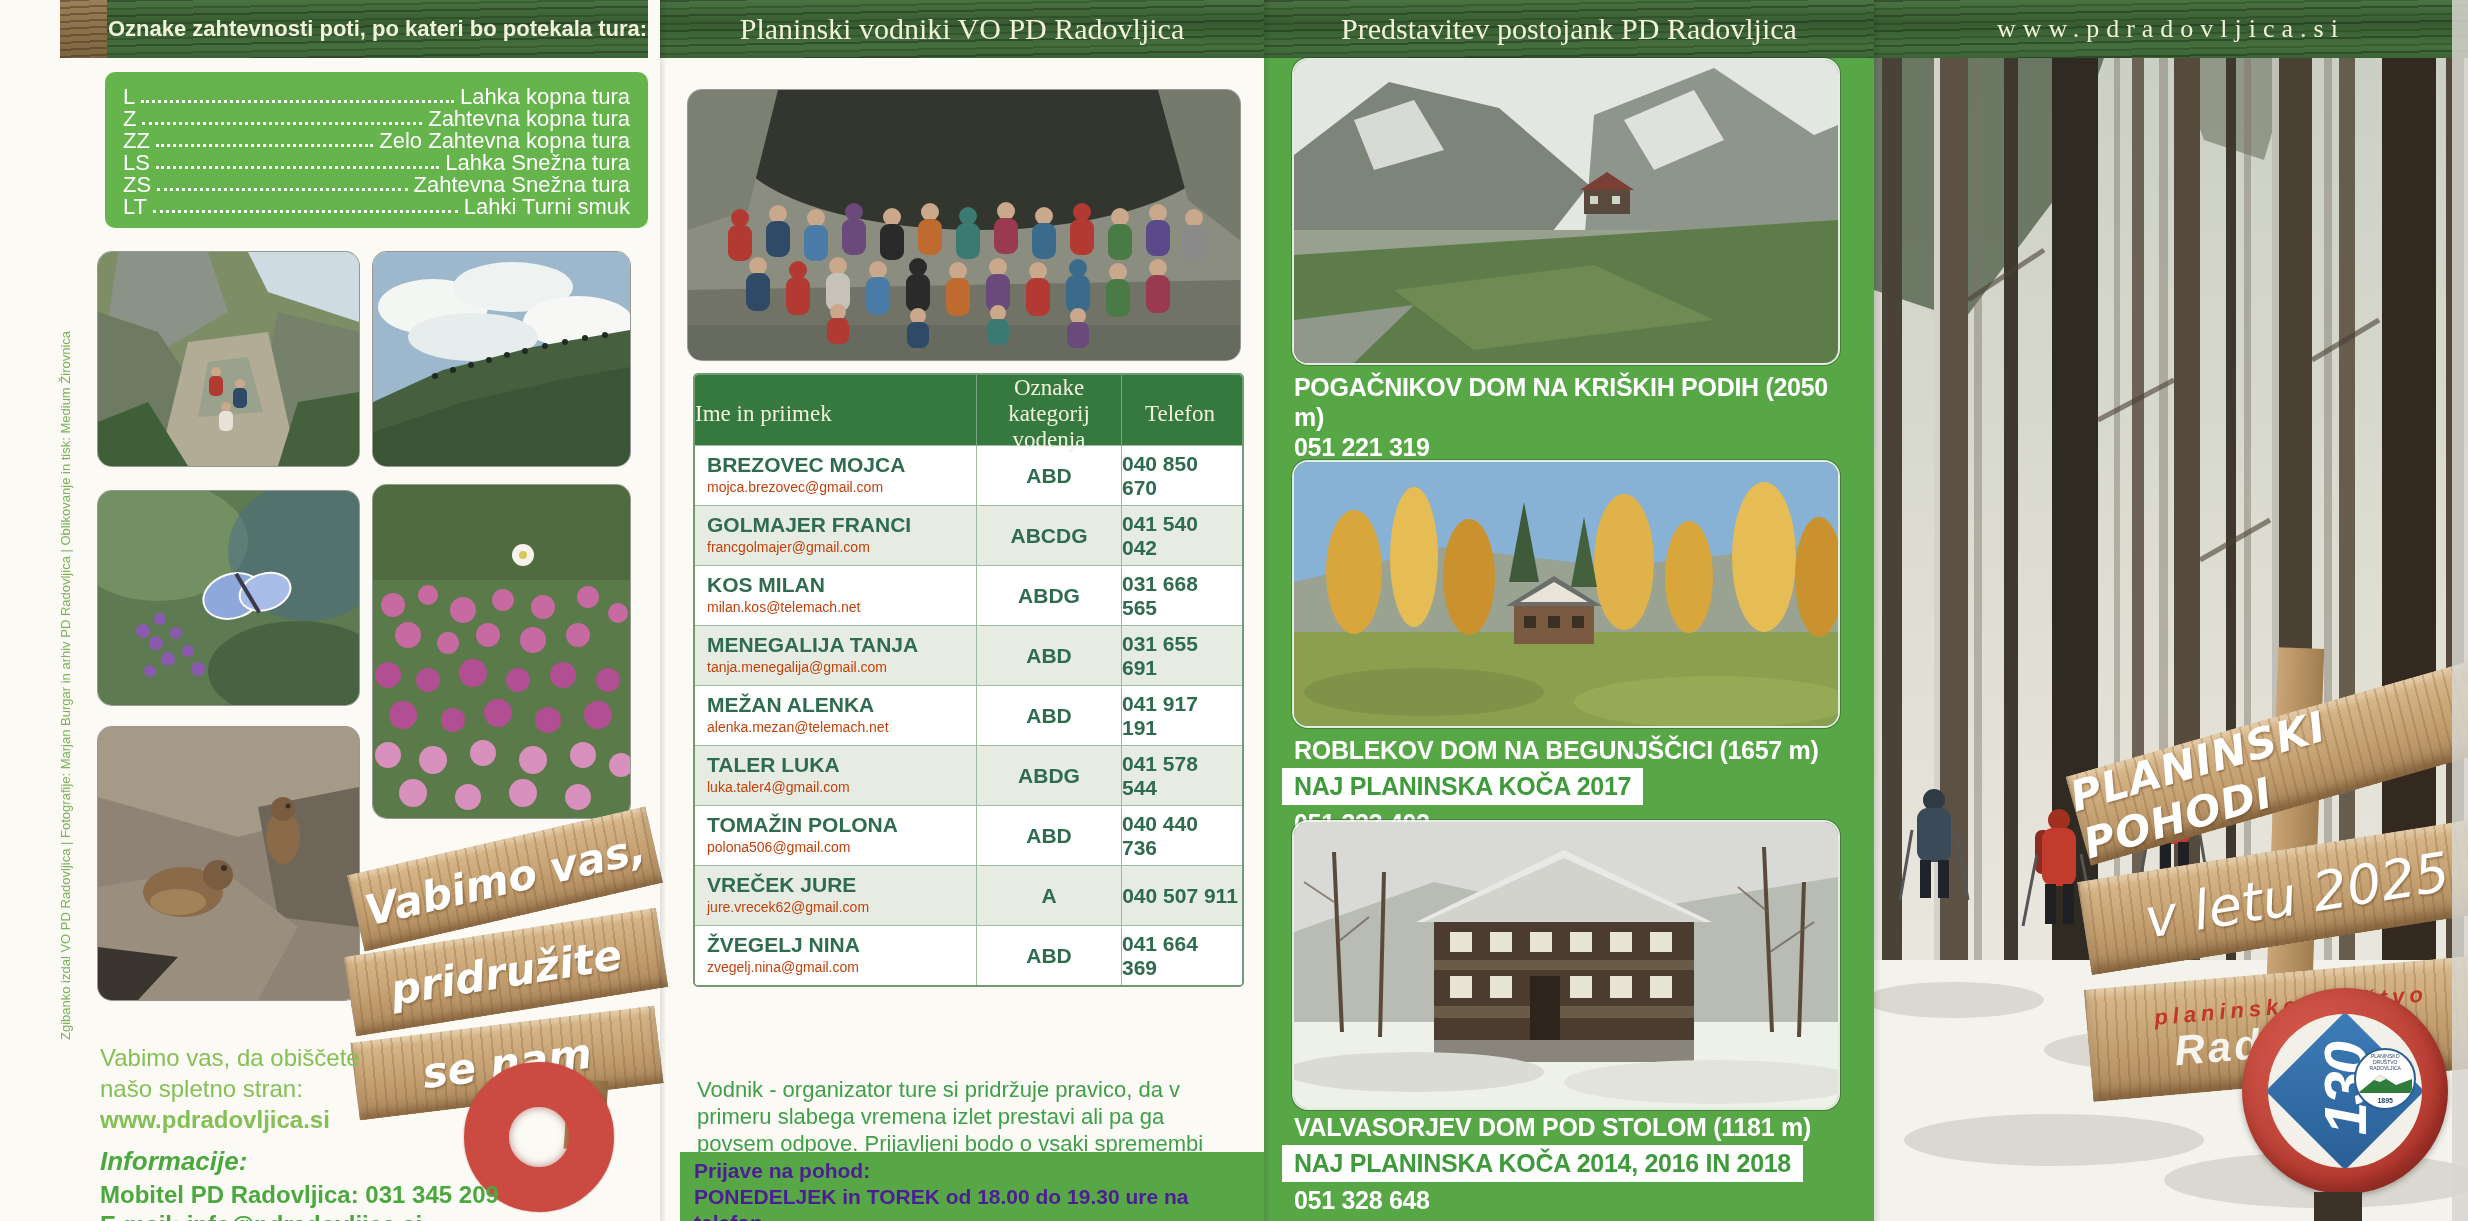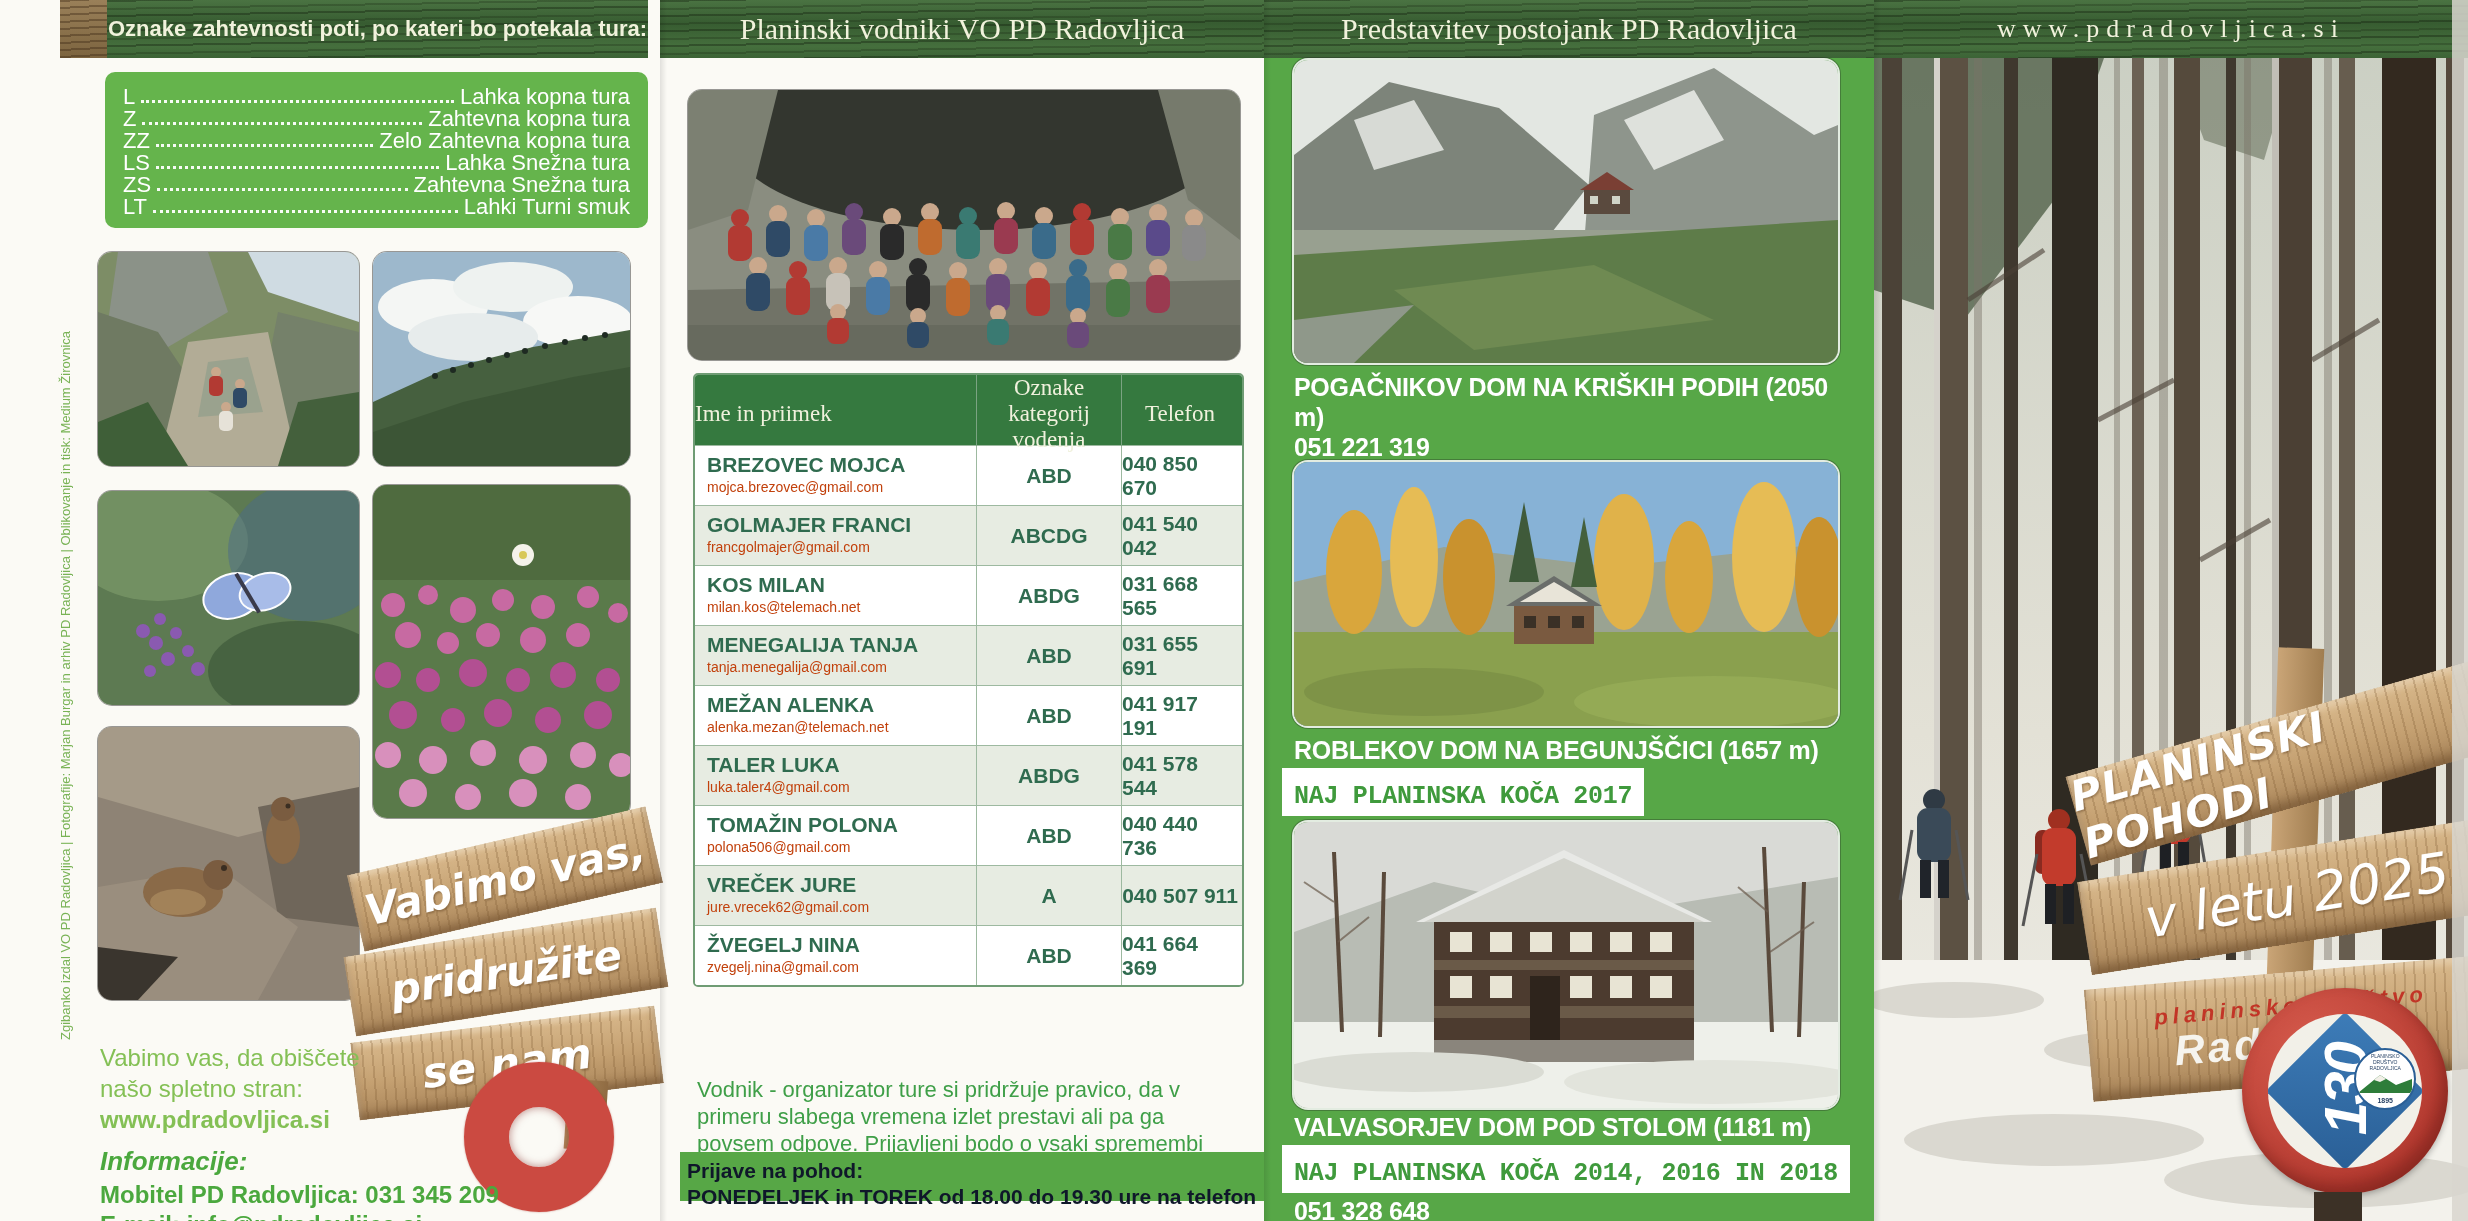--- a/index.html
+++ b/index.html
@@ -59,28 +59,28 @@
   .hcell{display:flex;align-items:center;justify-content:center;text-align:center;line-height:26px;border-left:1px solid #7ba382;}
   .hcell:first-child{justify-content:flex-start;border-left:none;}
   .trow{display:grid;grid-template-columns:281px 145px 117px;height:59px;border-top:1px solid #9db9a0;background:#fff;}
   .trow.alt{background:#e7ece2;}
   .cname{padding:7px 0 0 12px;border-left:none;}
   .cname .nm{font-size:21px;font-weight:bold;color:#2f6b4f;line-height:24px;}
   .cname .em{font-size:14px;color:#c2410c;line-height:21px;}
   .ccat,.cphone{display:flex;align-items:center;justify-content:center;color:#2f6b4f;
                 font-weight:bold;font-size:21px;border-left:1px solid #9db9a0;}
   .notice{left:697px;top:1076px;width:547px;color:#3f9f48;font-size:22px;line-height:27px;}
-  .signup{left:680px;top:1152px;width:584px;height:49px;background:#57a746;color:#0f172a;
-          padding:6px 7px;box-sizing:border-box;font-size:21px;line-height:26px;font-weight:bold;}
+  .signup{left:680px;top:1152px;width:584px;height:69px;background:#57a746;color:#4c1d95;
+          padding:6px 14px;box-sizing:border-box;font-size:21px;line-height:26px;font-weight:bold;}
   
   .p3bg{left:1264px;top:0;width:610px;height:1221px;background:#57a747;}
   .p3bar{left:1264px;width:610px;}
   .hutphoto{box-shadow:0 0 0 2px rgba(255,255,255,.85),0 0 0 3px rgba(30,30,30,.3);}
   .huttxt{left:1294px;width:560px;color:#fff;font-weight:bold;font-size:25px;line-height:30px;letter-spacing:-.3px;}
-  .hutbadge{display:inline-block;background:#fff;color:#3f9a3c;padding:14px 12px 4px;margin:3px 0 3px -12px;font-family:Liberation Mono, monospace;}
+  .hutbadge{display:inline-block;background:#fff;color:#3f9a3c;padding:3px 12px 4px;margin:3px 0 3px -12px;}
   
   .p4{left:1874px;top:0;width:594px;height:1221px;overflow:hidden;background:#e7e5dd;}
   .p4bar{left:0;top:0;width:594px;height:58px;letter-spacing:7px;font-size:26px;}
   .p4post{left:398px;top:648px;width:46px;height:360px;transform:rotate(2deg);
           background:linear-gradient(90deg,#caa577,#a07d50);}
   .p4plank{box-shadow:inset 0 -8px 12px rgba(90,60,30,.5), inset 0 5px 8px rgba(255,245,225,.45);}
   .s4a{left:196px;top:716px;width:430px;height:92px;transform:rotate(-16deg);}
   .s4a .handtxt{font-size:42px;letter-spacing:1px;}
   .s4b{left:208px;top:848px;width:430px;height:94px;transform:rotate(-9deg);}
   .s4b .handtxt{font-size:54px;font-weight:normal;}

